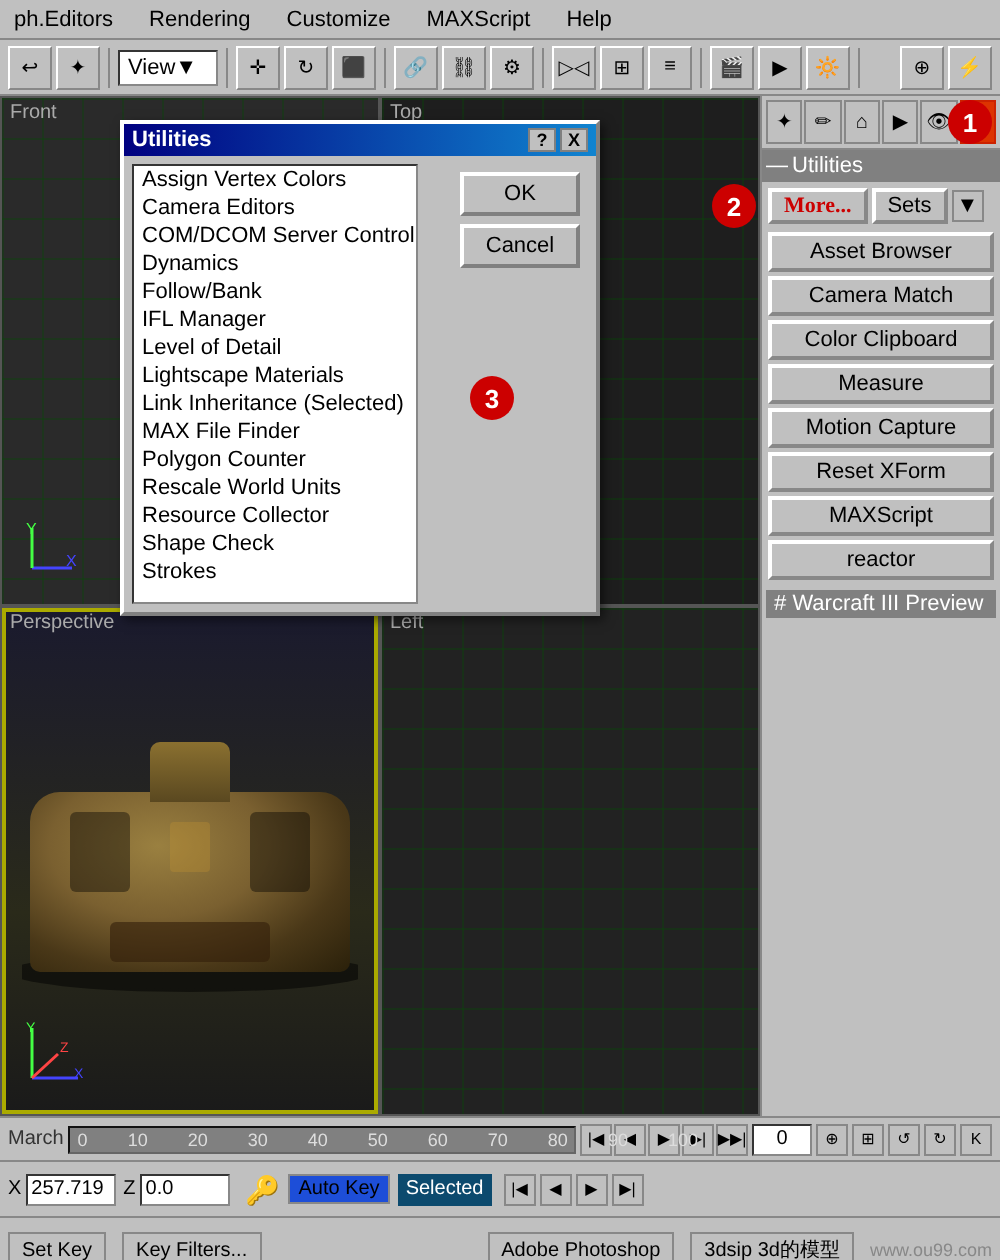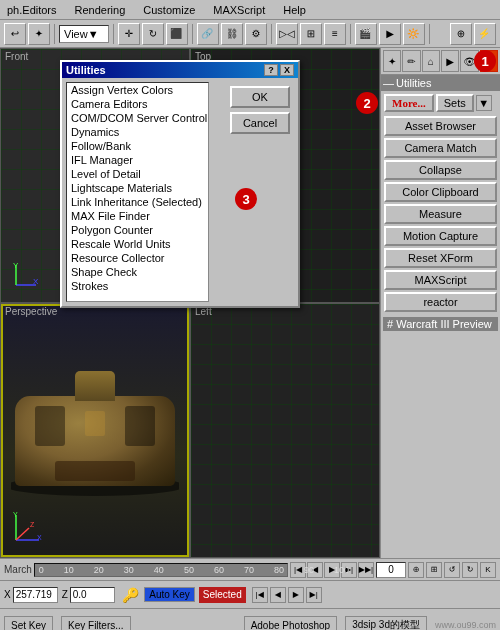--- a/index.html
+++ b/index.html
@@ -444,21 +444,21 @@
       border: 1px solid #888;
       display: flex;
       align-items: center;
       justify-content: center;
       cursor: pointer;
       font-size: 8px;
     }
 
     
     .selected-highlight {
-      background: #b91c1c;
+      background: #0c4a6e;
       color: white;
       padding: 0 4px;
       font-size: 10px;
       height: 16px;
       display: flex;
       align-items: center;
     }
   </style>
 </head>
 <body>
@@ -582,21 +582,20 @@
     </div>
 
     <div class="utilities-top-row">
       <button class="more-btn">More...</button>
       <button class="sets-btn">Sets</button>
       <div style="width:16px;height:16px;background:#c0c0c0;border:1px solid #888;display:flex;align-items:center;justify-content:center;cursor:pointer;">▼</div>
     </div>
 
     <button class="util-btn">Asset Browser</button>
     <button class="util-btn">Camera Match</button>
-    <button class="util-btn">Collapse</button>
     <button class="util-btn">Color Clipboard</button>
     <button class="util-btn">Measure</button>
     <button class="util-btn">Motion Capture</button>
     <button class="util-btn">Reset XForm</button>
     <button class="util-btn">MAXScript</button>
     <button class="util-btn">reactor</button>
 
     <div style="margin:4px 2px 2px 2px;background:#808080;color:white;padding:1px 4px;font-size:11px;">
       <span>#</span>
       <span>Warcraft III Preview</span>

